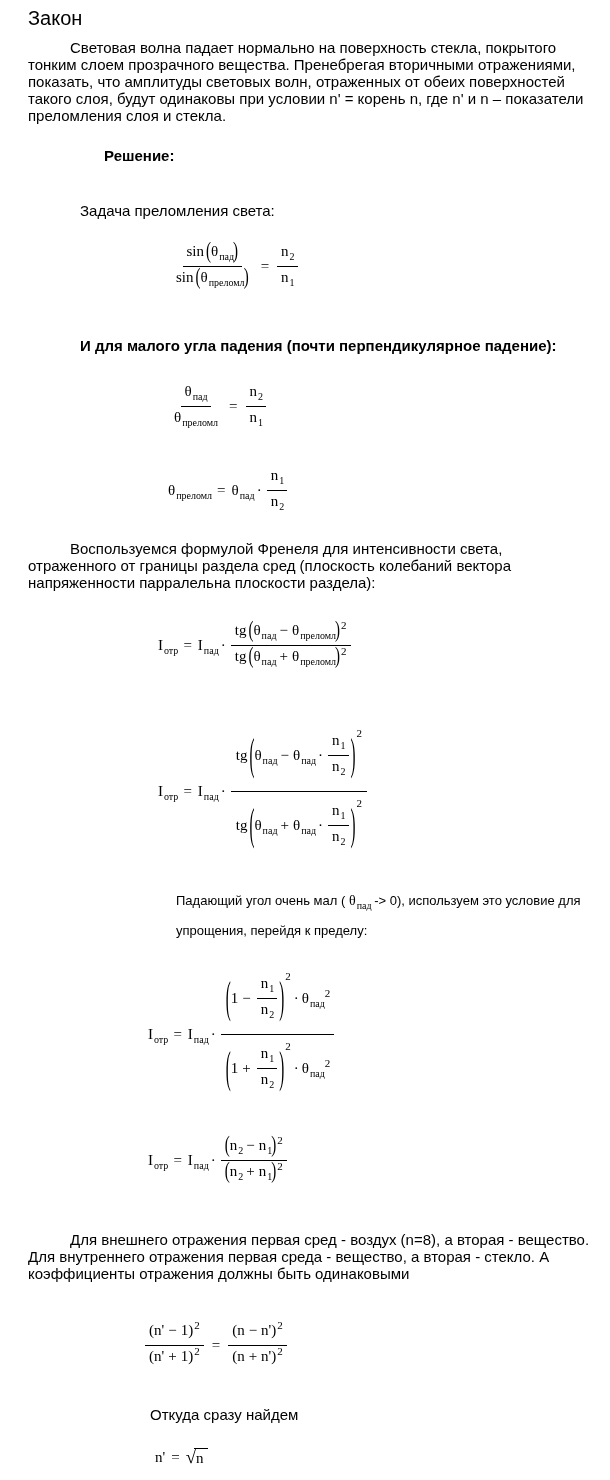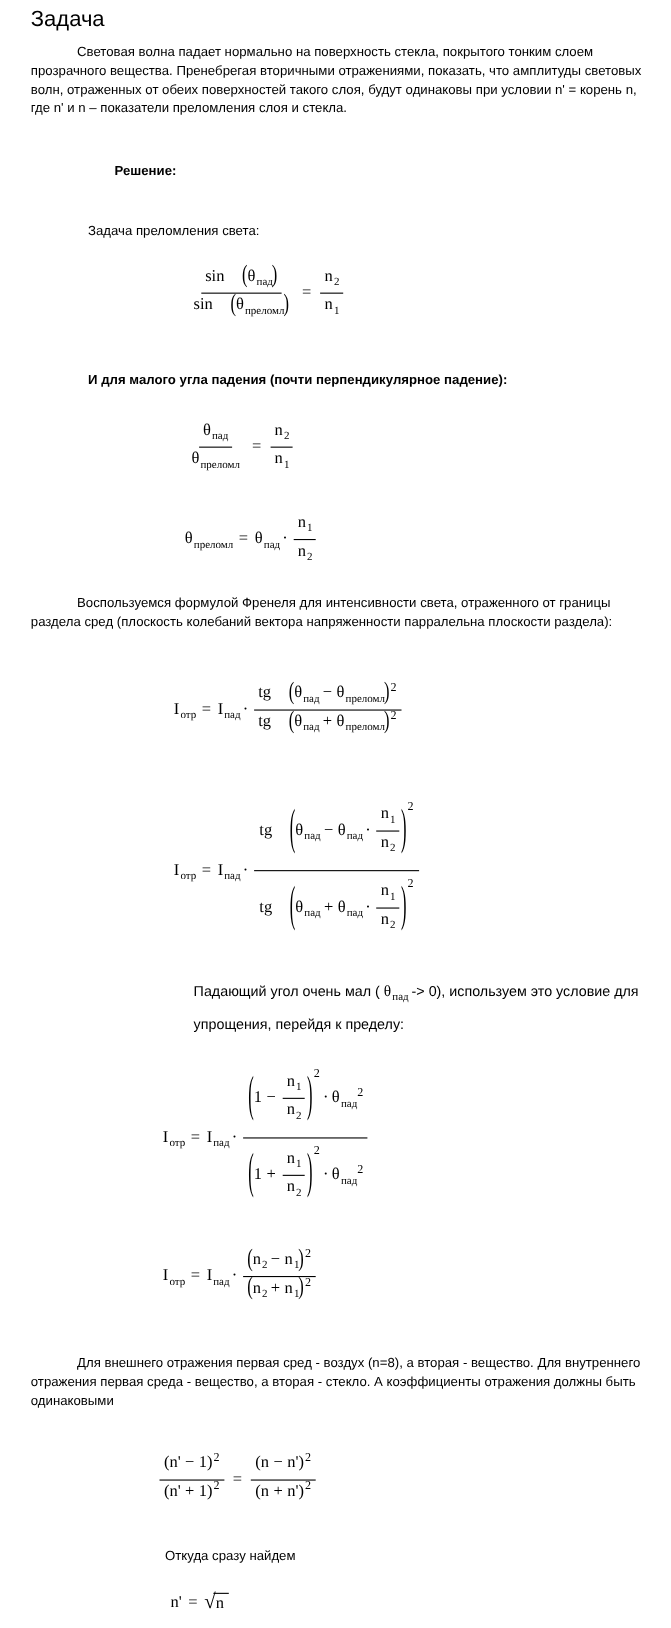--- a/index.html
+++ b/index.html
@@ -2,52 +2,52 @@
 <html><head>
 <meta charset="utf-8">
 <style>
   html,body{margin:0;padding:0;}
   body{
     width:610px;height:1480px;position:relative;overflow:hidden;
     background:#ffffff;color:#000000;
     font-family:"Liberation Sans","DejaVu Sans",sans-serif;
   }
   .abs{position:absolute;}
-  .txt{font-size:12px;line-height:17px;}
+  .txt{font-size:15px;line-height:17px;}
   .indent{text-indent:42px;}
   .title{font-size:20px;line-height:24px;}
   .bold{font-weight:bold;padding-left:24px;}
 
   
   .math{font-family:"Liberation Serif","DejaVu Serif",serif;font-size:15px;white-space:nowrap;line-height:17px;}
   .fr{display:inline-flex;align-items:center;}
   .frac{display:inline-flex;flex-direction:column;align-items:center;margin:0 2px;vertical-align:middle;}
   .num,.den{display:flex;align-items:center;justify-content:center;padding:2px 4px 6px 4px;}
   .num{border-bottom:1px solid #000;}
   .grp{display:inline-block;white-space:nowrap;}
   sub.m{font-size:10px;line-height:1;vertical-align:baseline;position:relative;top:4px;left:1px;}
   sup.m{font-size:11px;line-height:1;vertical-align:baseline;position:relative;top:-6px;left:1px;}
   .sup2{font-size:11px;line-height:1;align-self:flex-start;position:relative;top:-2px;margin-left:1px;}
   .eq{padding:0 6px;}
   .op{padding:0 4px;}
   .cd{padding:0 3px;}
-  .fn{margin-right:16px;}
+  .fn{margin-right:2px;}
   .paren{display:inline-block;transform-origin:50% 50%;}
   .p15{transform:scaleY(1.5);}
   .p3{transform:scaleY(3.0);}
   .pad-big>.num,.pad-big>.den{padding:8px 5px 10px 5px;}
   .rad{font-size:19px;line-height:1;margin-right:-2px;position:relative;top:-1px;}
   .radand{display:inline-block;border-top:1px solid #000;padding:1px 4px 0 2px;}
   .limitp{font-size:13px;line-height:30px;margin-left:41px;}
   .limitp .math{font-size:14px;}
 </style>
 </head>
 <body>
 
-<div class="abs title" style="left:28px;top:6px;">Задача</div>
+<div class="abs title" style="left:28px;top:6px;">Закон</div>
 
 <div class="abs txt indent" style="left:28px;top:39px;width:558px;">Световая волна падает нормально на поверхность стекла, покрытого тонким слоем прозрачного вещества. Пренебрегая вторичными отражениями, показать, что амплитуды световых волн, отраженных от обеих поверхностей такого слоя, будут одинаковы при условии n' = корень n, где n' и n – показатели преломления слоя и стекла.</div>
 
 <div class="abs txt bold" style="left:80px;top:147px;">Решение:</div>
 
 <div class="abs txt" style="left:80px;top:202px;">Задача преломления света:</div>
 
 <div class="abs math" style="left:170px;top:241px;">
   <span class="fr">
     <span class="frac">

